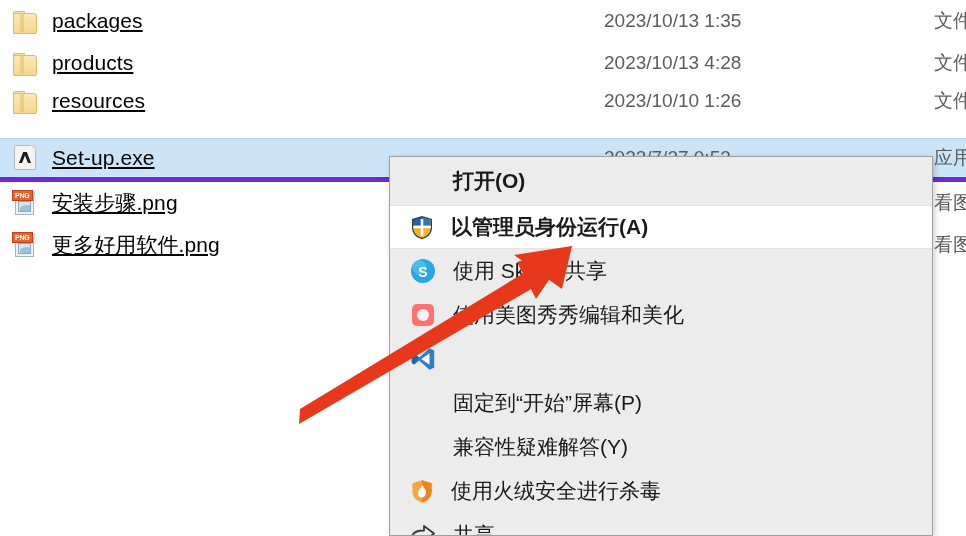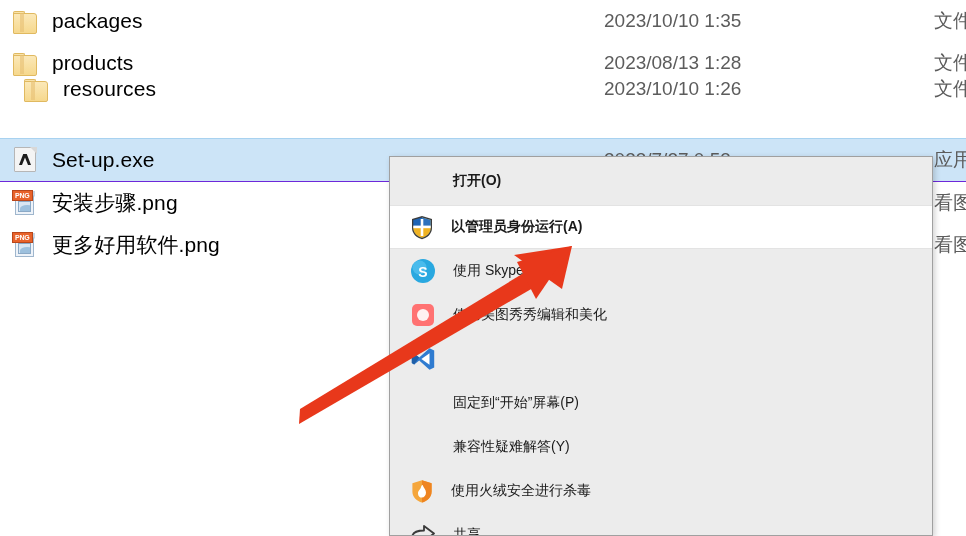--- a/index.html
+++ b/index.html
@@ -23,25 +23,26 @@
     height: 536px;
   }
   .file-row {
     position: absolute;
     left: 0;
     width: 966px;
     height: 42px;
     display: flex;
     align-items: center;
     box-sizing: border-box;
+    text-decoration: underline;
   }
   .file-row.selected {
     background: #cce4f7;
     border-top: 1px solid #a8d2f0;
-    border-bottom: 1px solid #6d28d9;
+    border-bottom: 5px solid #6d28d9;
   }
   .file-icon {
     position: relative;
     width: 28px; height: 28px;
     margin-left: 12px;
     flex: 0 0 auto;
   }
   .file-name {
     margin-left: 14px;
     font-size: 21px;
@@ -183,21 +184,21 @@
   }
   .menu-item.first { height: 48px; }
   .menu-ico {
     position: relative;
     width: 26px; height: 26px;
     margin-left: 20px;
     flex: 0 0 auto;
   }
   .menu-label {
     margin-left: 17px;
-    font-size: 14px;
+    font-size: 21px;
     color: #1a1a1a;
     white-space: nowrap;
   }
   .menu-item.first .menu-label {
     margin-left: 63px;
     font-weight: bold;
   }
   .menu-item.noicon .menu-label { margin-left: 63px; }
 
   
@@ -230,36 +231,36 @@
 
   <div class="file-list">
 
     <div class="file-row" style="top:0px;">
       <span class="file-icon ico-folder">
         <span class="tab"></span>
           <span class="back"></span>
           <span class="shade"></span>
       </span>
       <span class="file-name">packages</span>
-      <span class="file-date">2023/10/10 1:35</span>
+      <span class="file-date">2023/10/13 1:35</span>
       <span class="file-type">文件</span>
     </div>
 
     <div class="file-row" style="top:42px;">
       <span class="file-icon ico-folder">
         <span class="tab"></span>
           <span class="back"></span>
           <span class="shade"></span>
       </span>
       <span class="file-name">products</span>
-      <span class="file-date">2023/08/13 1:28</span>
+      <span class="file-date">2023/10/13 4:28</span>
       <span class="file-type">文件</span>
     </div>
 
-    <div class="file-row" style="top:68px;padding-left:11px;">
+    <div class="file-row" style="top:80px;">
       <span class="file-icon ico-folder">
         <span class="tab"></span>
           <span class="back"></span>
           <span class="shade"></span>
       </span>
       <span class="file-name">resources</span>
       <span class="file-date">2023/10/10 1:26</span>
       <span class="file-type">文件</span>
     </div>
 

